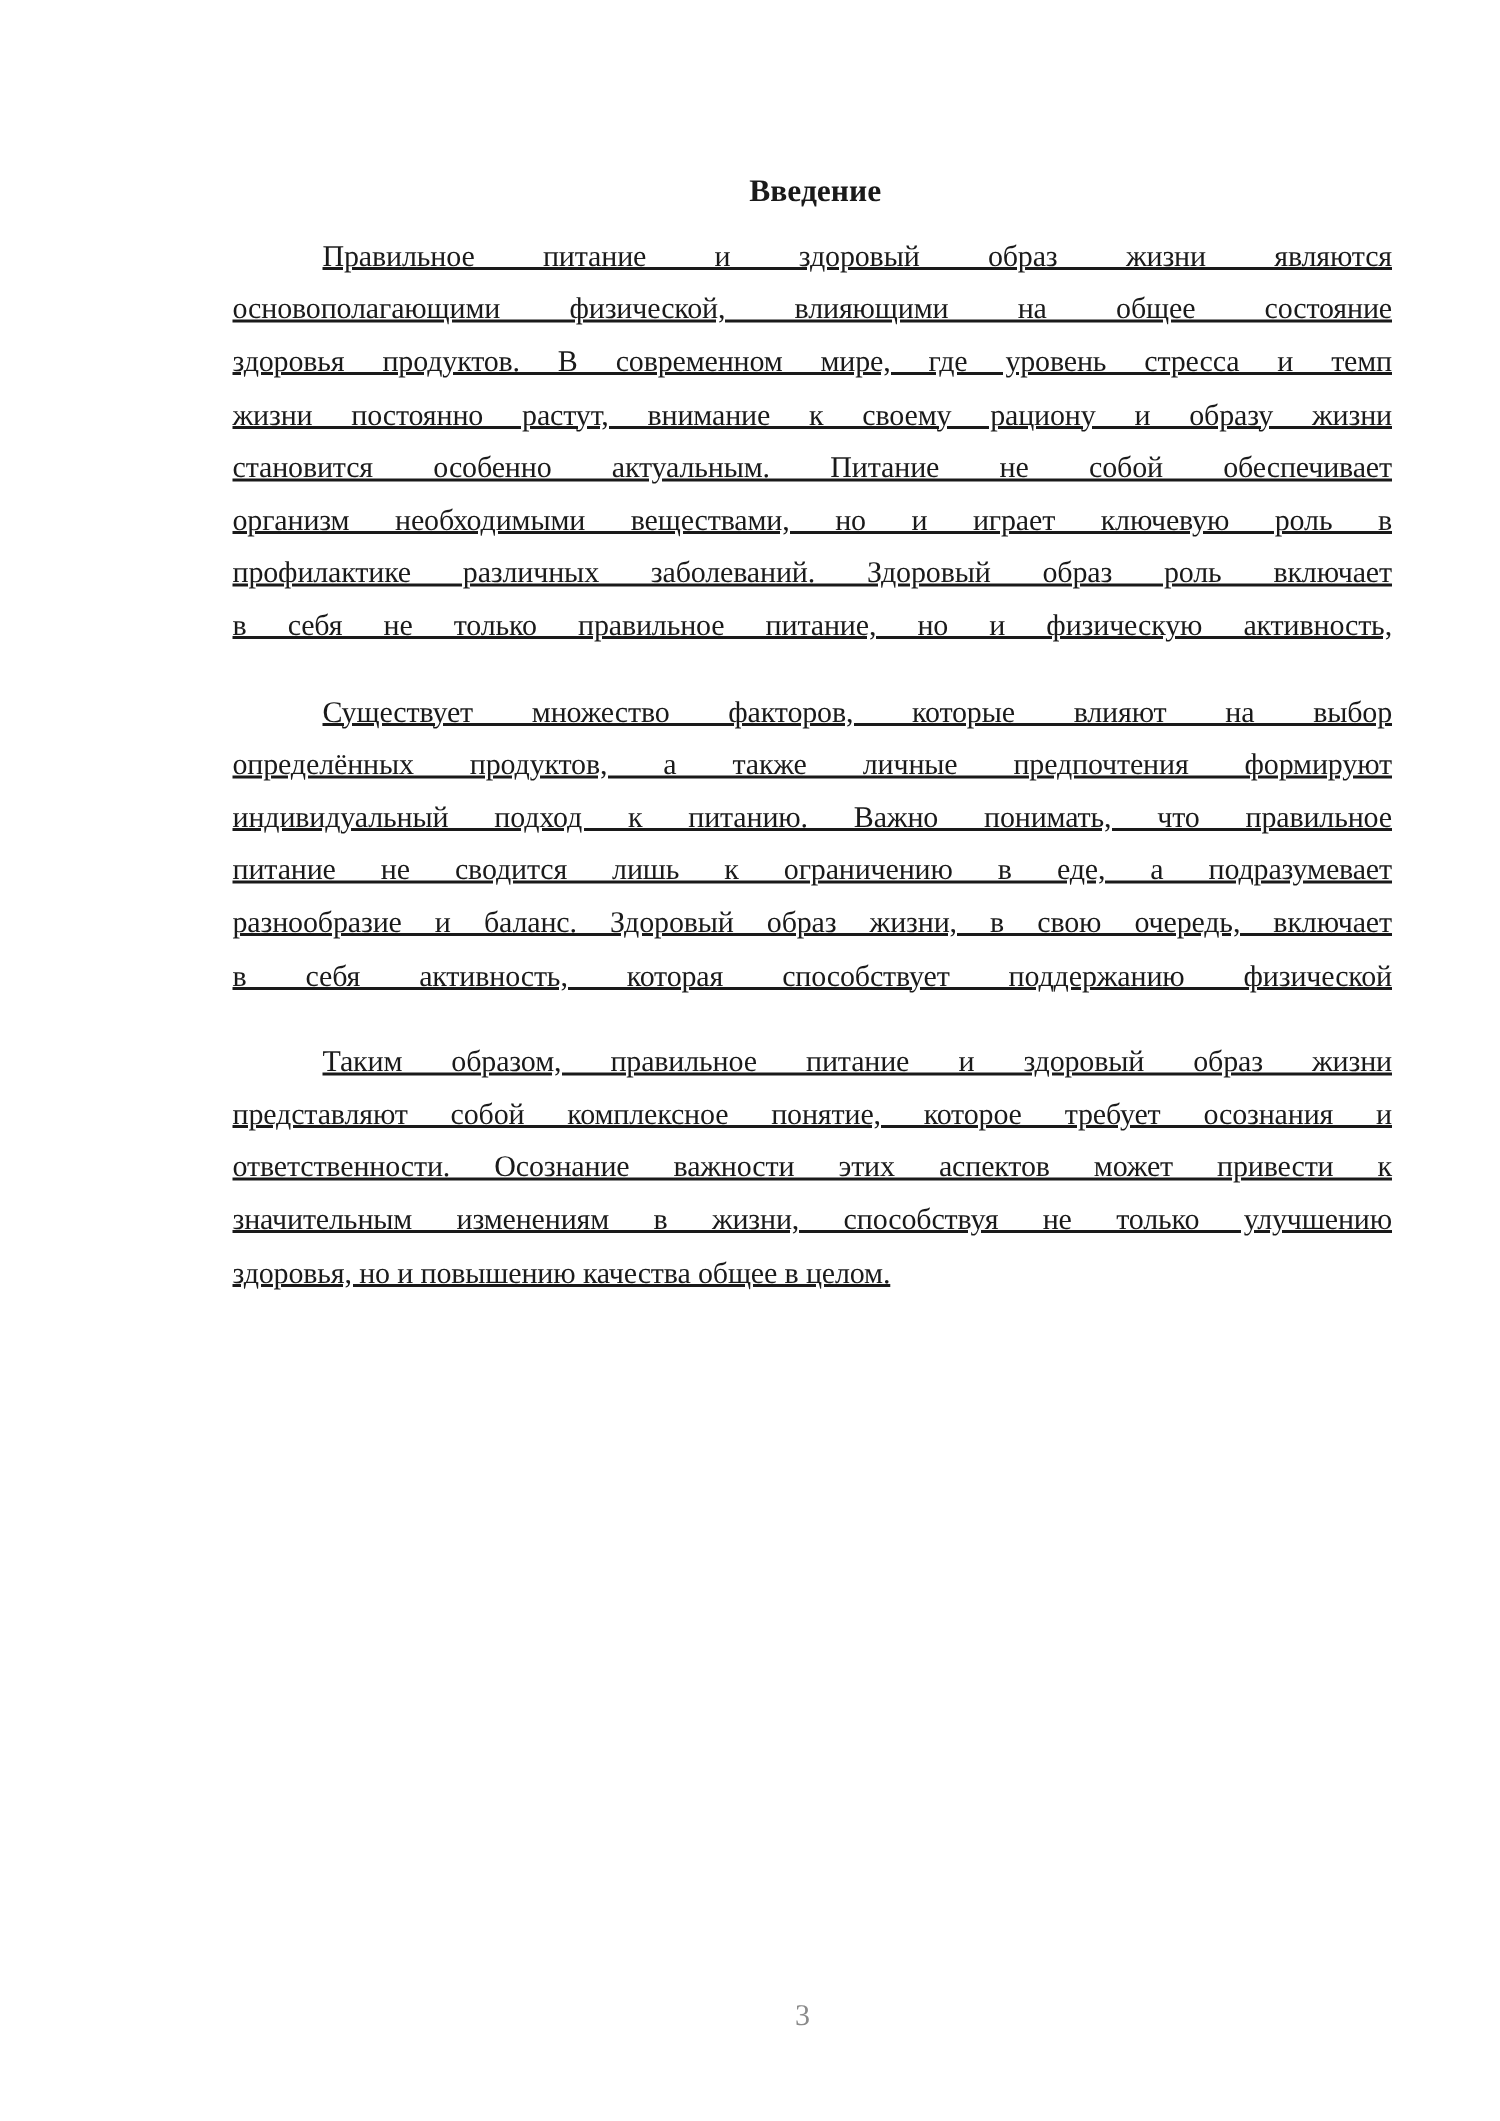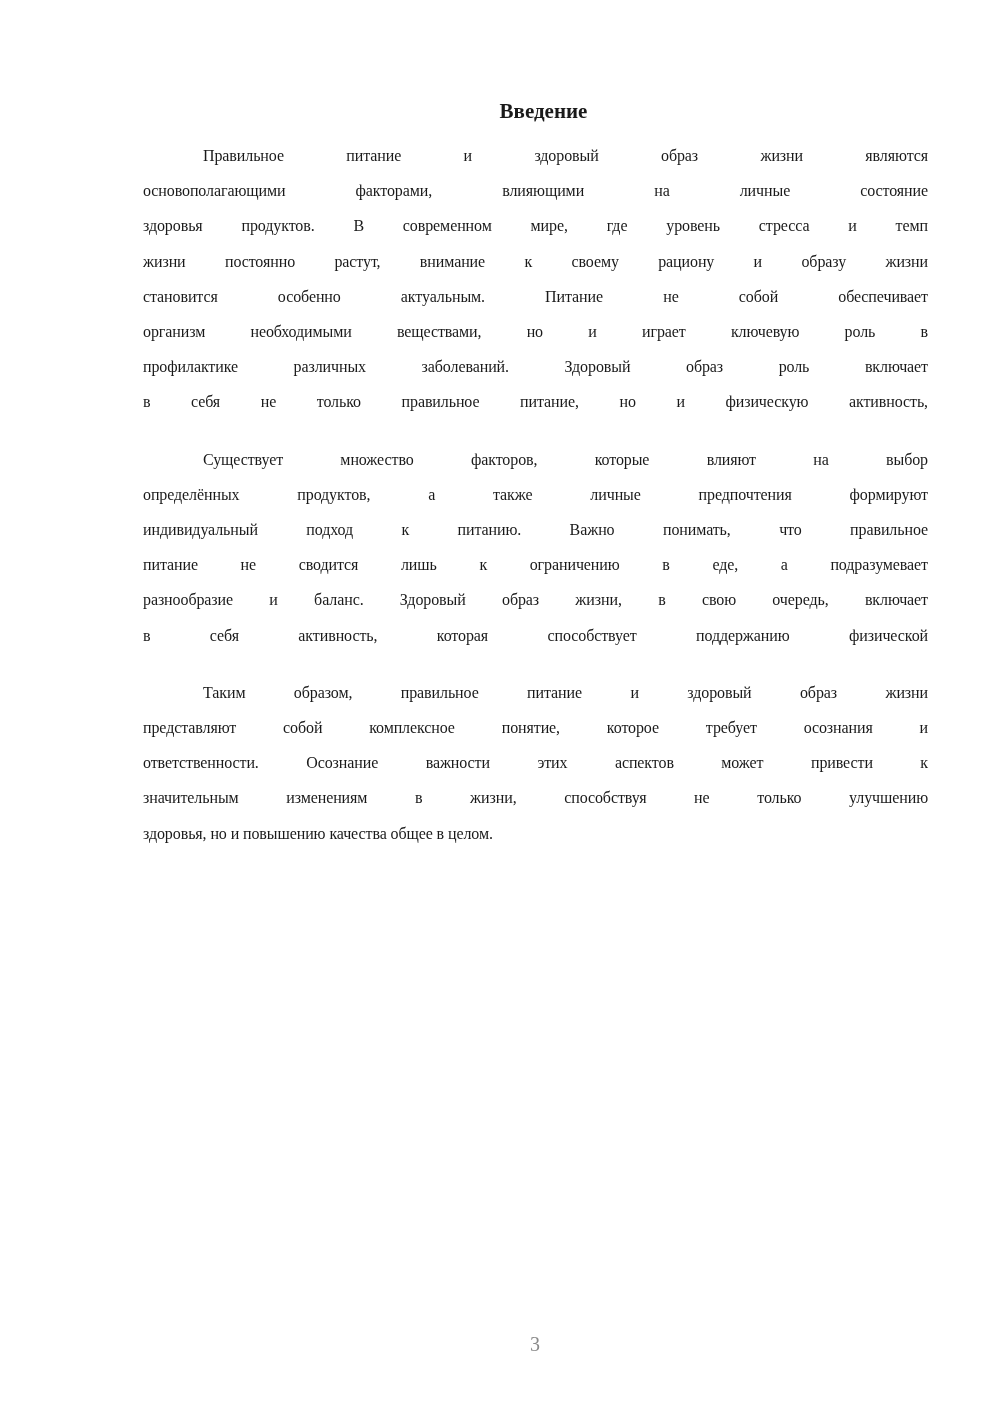--- a/index.html
+++ b/index.html
@@ -19,33 +19,34 @@
       position: absolute;
       left: 143px;
       top: 96px;
       width: 785px;
     }
     .title {
       text-align: center;
       font-weight: bold;
       font-size: 21px;
       line-height: 30px;
-      margin: 0 0 12px 0;
+      margin: 16px 0 12px 0;
       padding-left: 0;
       position: relative;
       left: 8px;
     }
     .para {
-      margin: 0 0 22px 0;
-      font-size: 16px;
+      margin: 0 0 22px 12px;
+      font-size: 20px;
       line-height: 35.2px;
       text-align: justify;
       text-indent: 60px;
       letter-spacing: -0.1px;
       word-spacing: 0px;
+      text-decoration: underline;
     }
     .para .line {
       display: block;
       text-align: justify;
       text-align-last: justify;
       white-space: normal;
     }
     .para .line.last {
       text-align-last: left;
     }
@@ -67,21 +68,21 @@
     }
   </style>
 </head>
 <body>
 
 <div class="page">
   <h1 class="title">Введение</h1>
 
   <div class="para">
     <span class="line first">Правильное питание и здоровый образ жизни являются</span>
-    <span class="line">основополагающими факторами, влияющими на личные состояние</span>
+    <span class="line">основополагающими физической, влияющими на общее состояние</span>
     <span class="line">здоровья продуктов. В современном мире, где уровень стресса и темп</span>
     <span class="line">жизни постоянно растут, внимание к своему рациону и образу жизни</span>
     <span class="line">становится особенно актуальным. Питание не собой обеспечивает</span>
     <span class="line">организм необходимыми веществами, но и играет ключевую роль в</span>
     <span class="line">профилактике различных заболеваний. Здоровый образ роль включает</span>
     <span class="line">в себя не только правильное питание, но и физическую активность,</span>
   </div>
 
   <div class="para">
     <span class="line first">Существует множество факторов, которые влияют на выбор</span>

